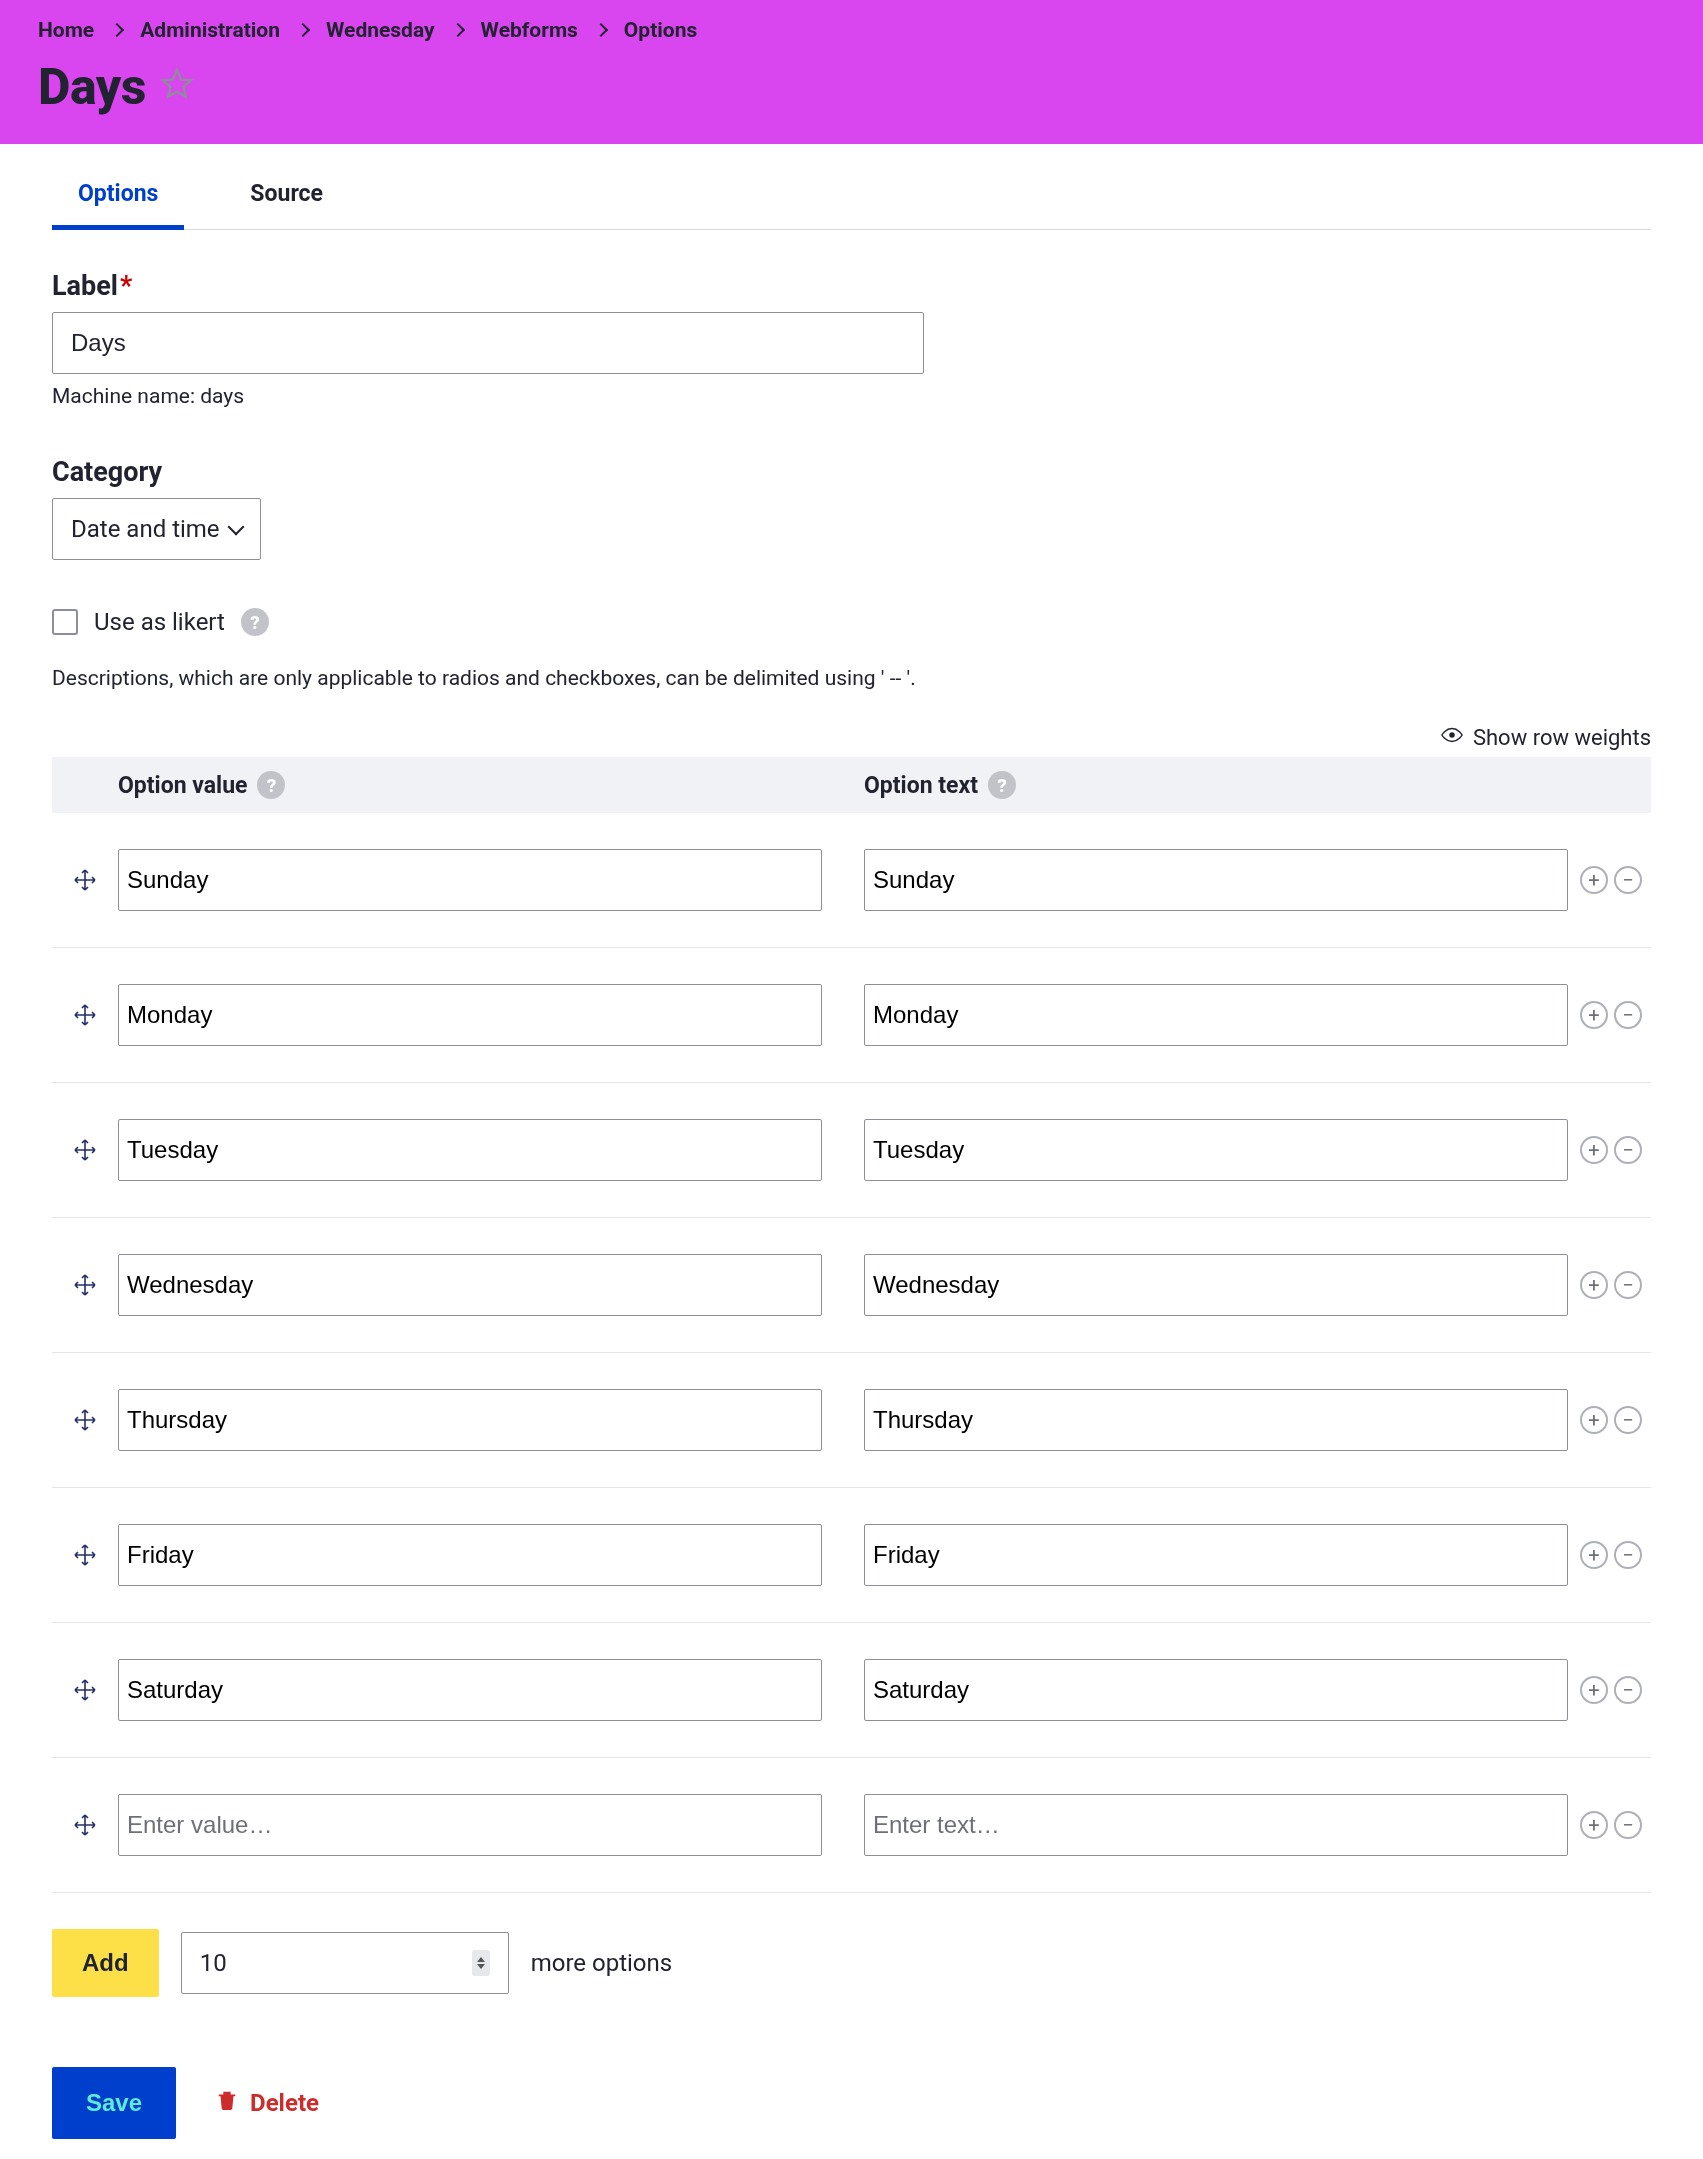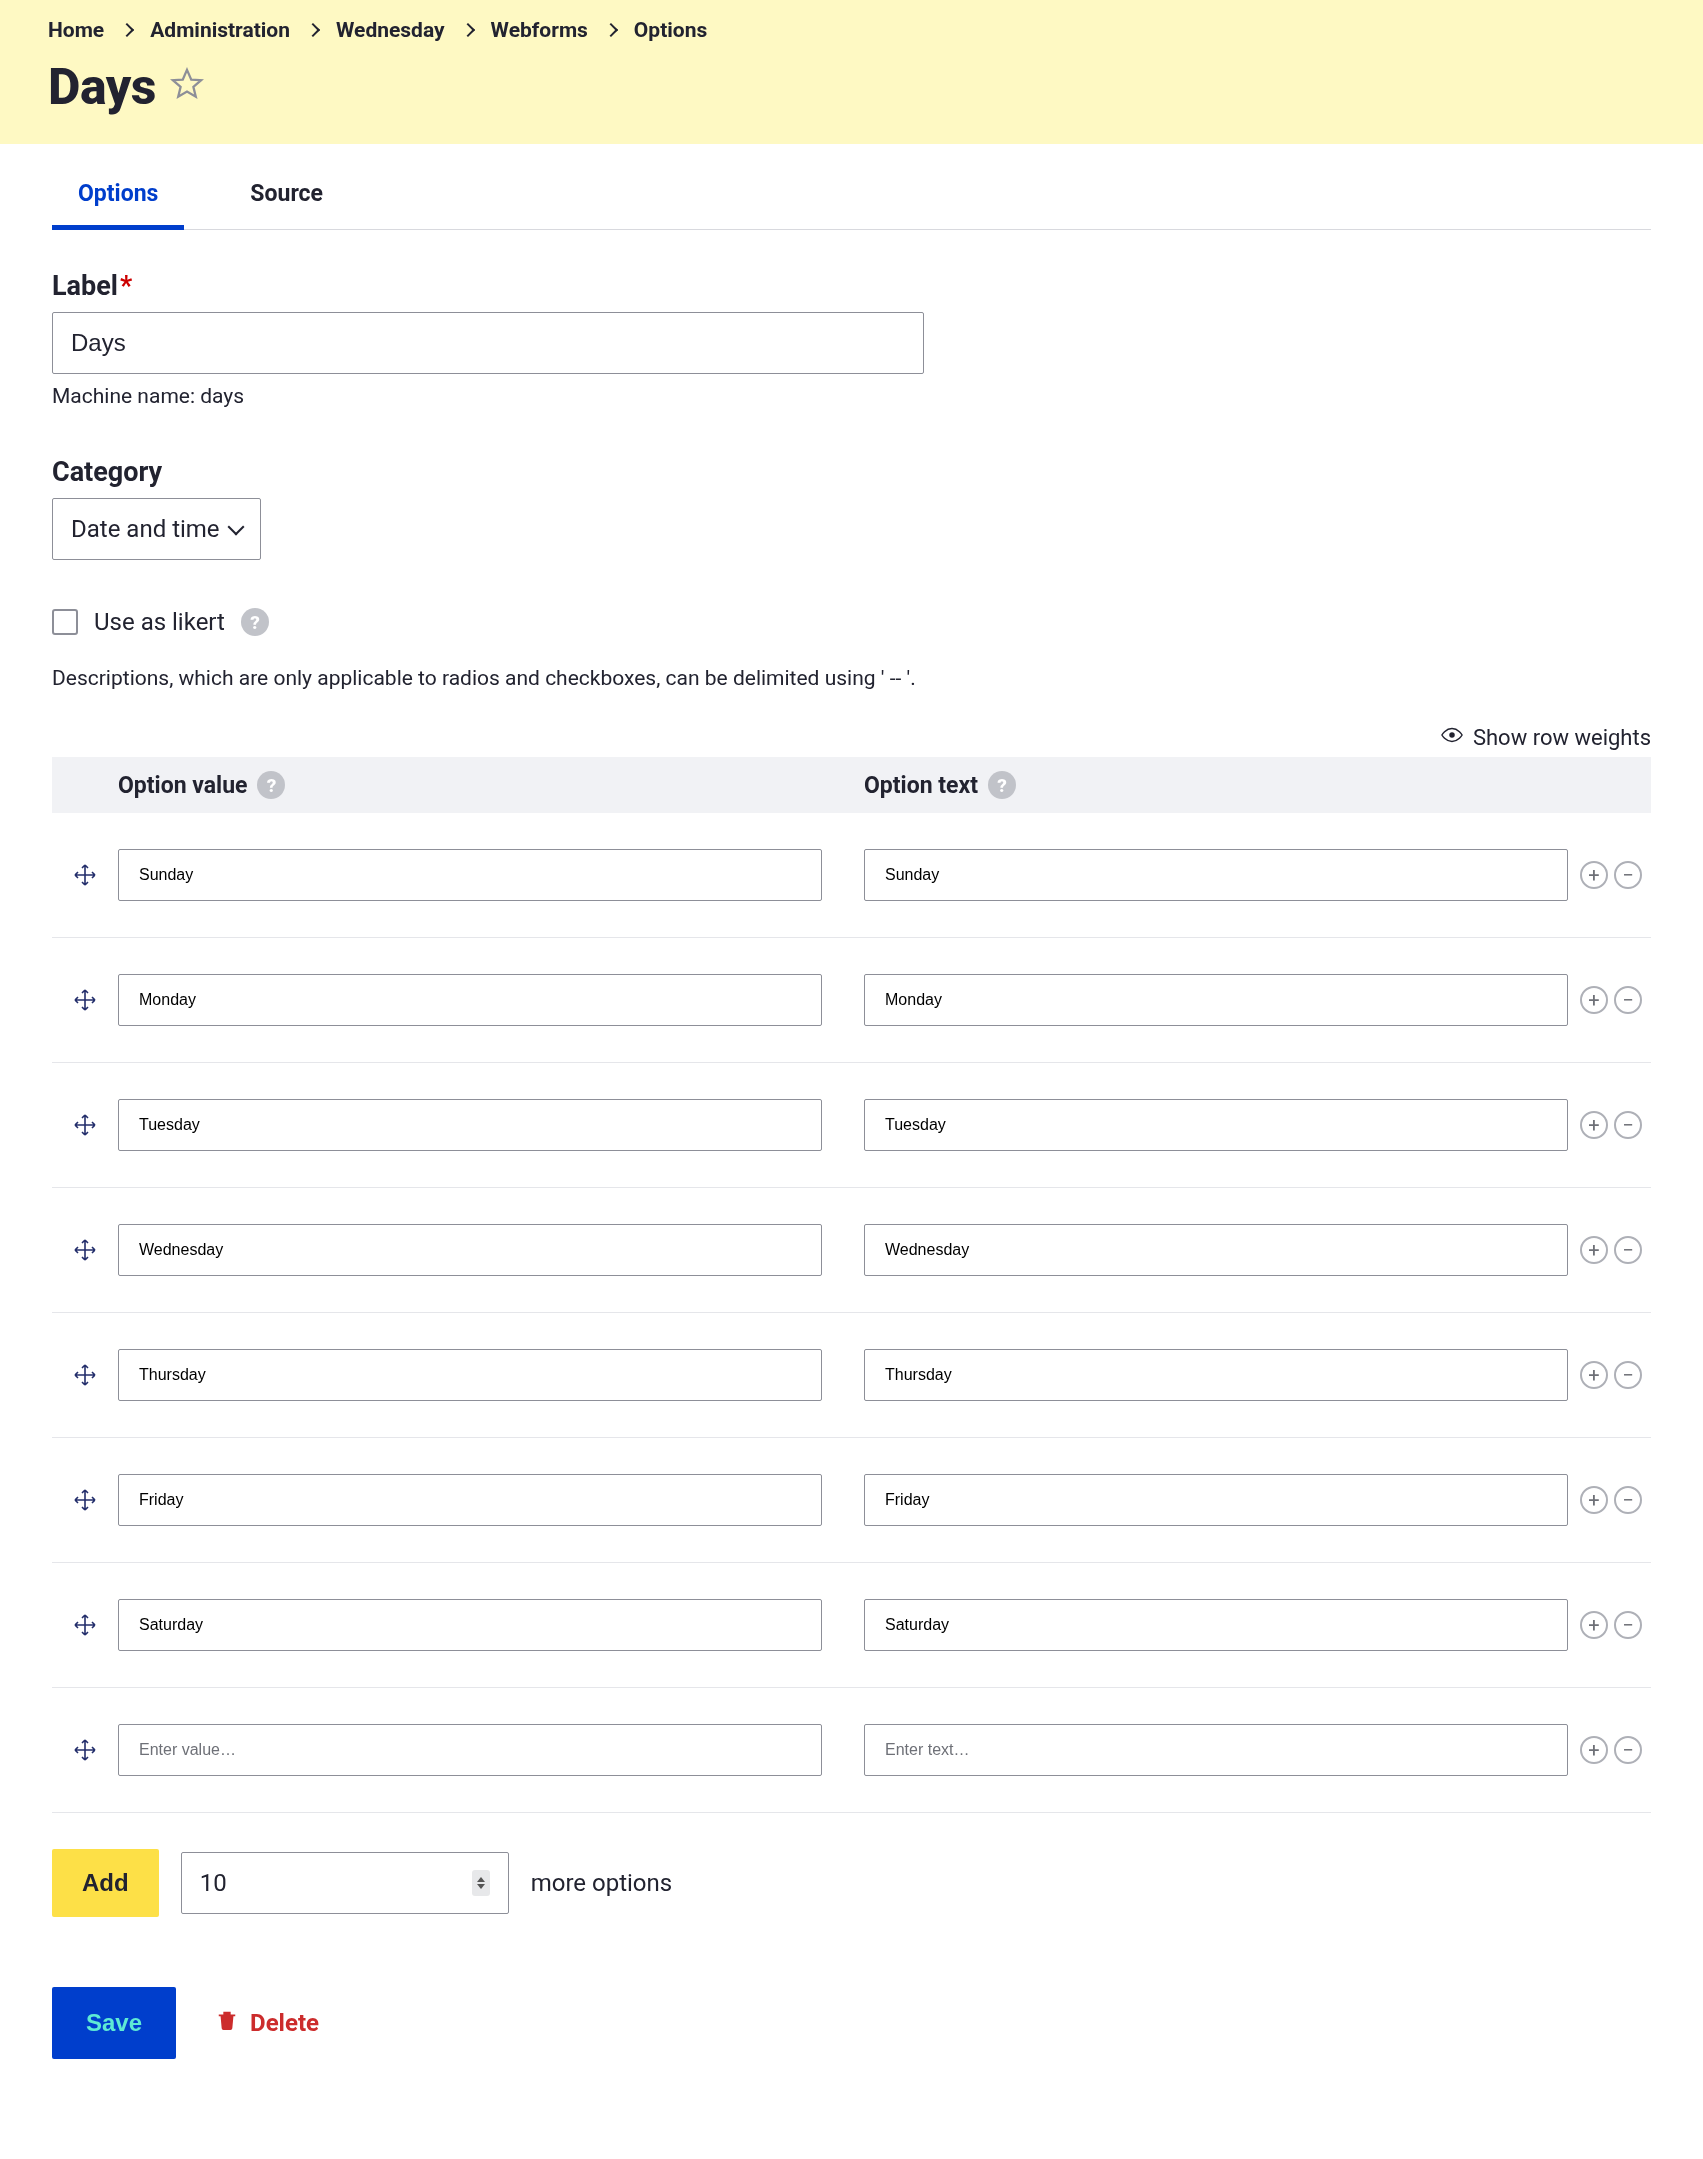--- a/index.html
+++ b/index.html
@@ -5,22 +5,22 @@
   * { box-sizing: border-box; }
   html, body { margin:0; padding:0; }
   body {
     font-family: -apple-system, BlinkMacSystemFont, "Segoe UI", Roboto, "Helvetica Neue", Arial, sans-serif;
     font-size: 23px;
     color: #222330;
     background: #ffffff;
     width: 1703px;
   }
   .header-region {
-    background: #fef9c3;
-    padding: 18px 52px 28px 48px;
+    background: #d946ef;
+    padding: 18px 52px 28px 38px;
   }
   .breadcrumbs {
     display: flex;
     align-items: center;
     gap: 18px;
     font-size: 21px;
     font-weight: 700;
     color: #222330;
     margin-bottom: 16px;
   }
@@ -146,21 +146,21 @@
     border-bottom: 1px solid #e5e6ea;
   }
   .drag-handle {
     width:66px; flex:none;
     display:flex; align-items:center; justify-content:center;
     cursor:grab;
   }
   .drag-handle svg { width:24px; height:24px; stroke:#232e6b; stroke-width:1.6; fill:none;}
   .cell-input {
     border:1.5px solid #8d8f98; border-radius:2px;
-    padding: 16px 20px; font-size:16px; background:#fff;
+    padding: 16px 8px; font-size:24px; background:#fff;
     width: 100%;
   }
   .cell-input::placeholder{ color:#6e7077; }
   .col-val .cell-input{ width: 704px; }
   .col-txt .cell-input{ width: 704px; }
 
   .row-actions { display:flex; gap:6px; }
   .circle-btn {
     width:28px; height:28px; border-radius:50%;
     border:2px solid #aeb0b7;

